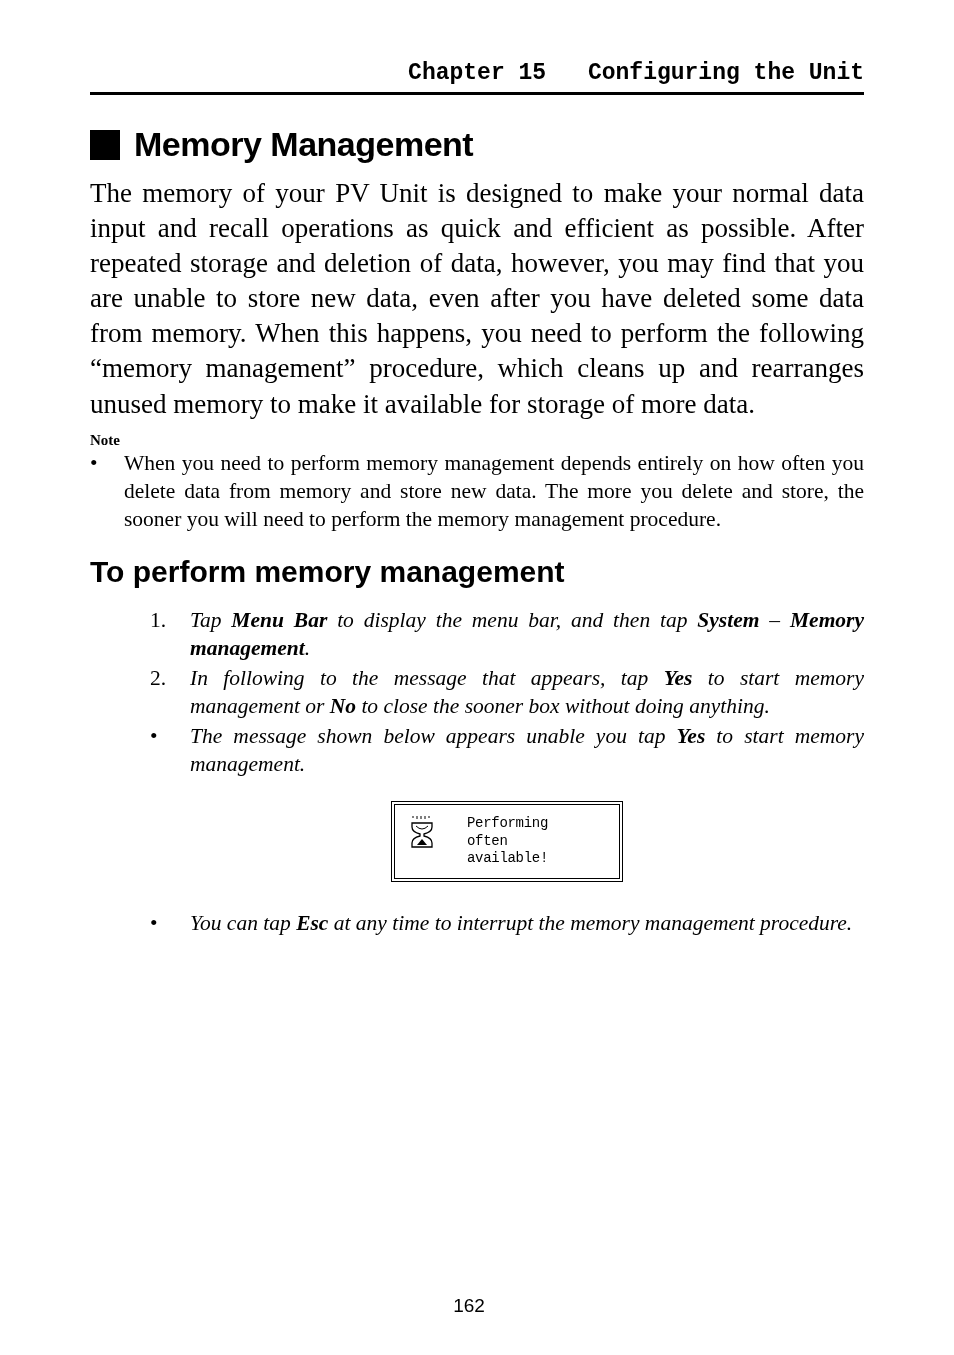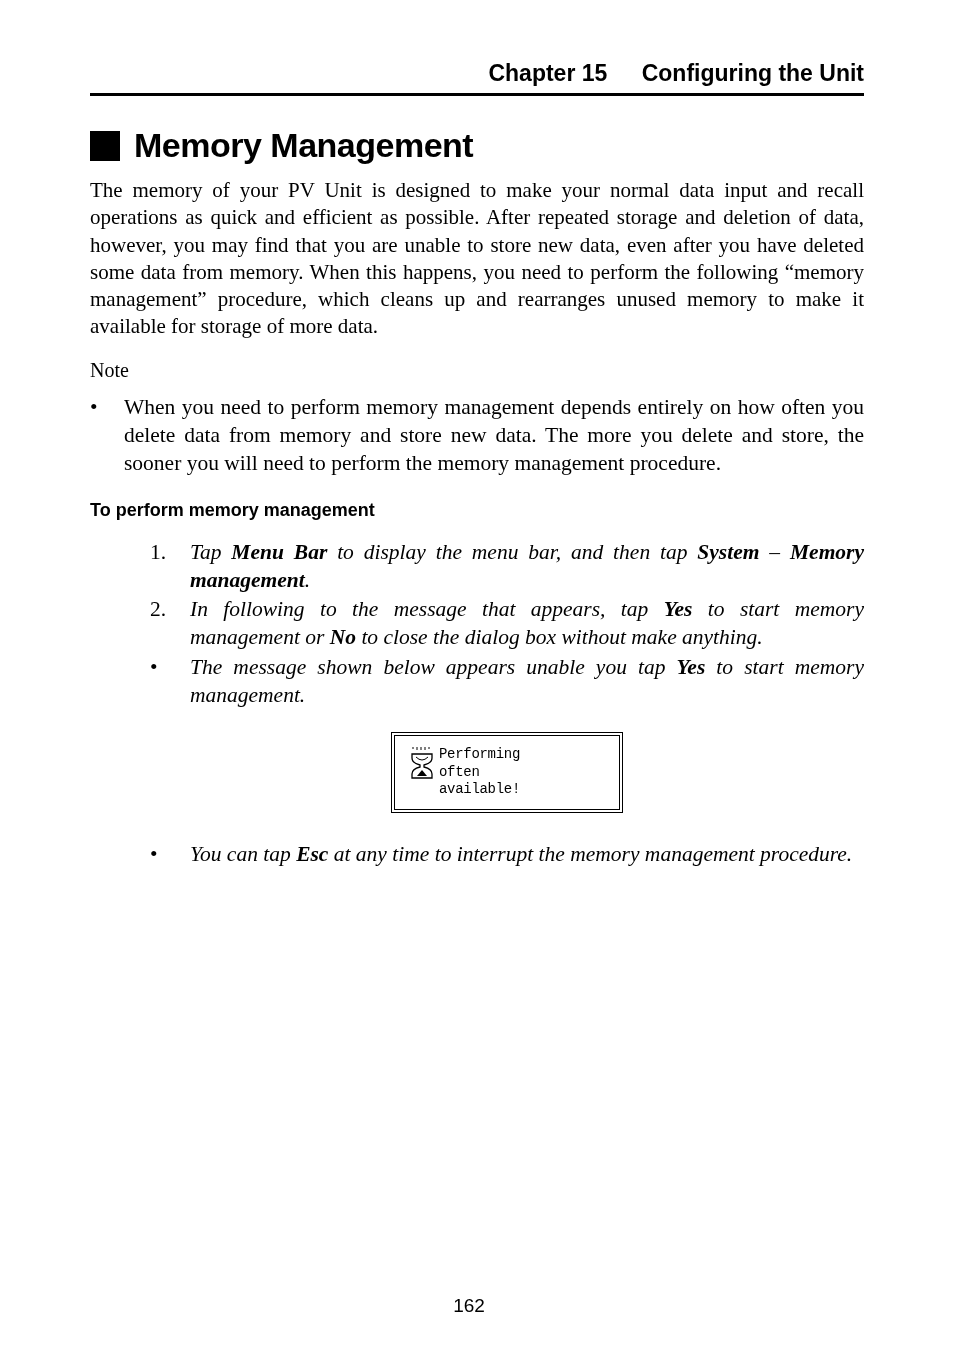--- a/index.html
+++ b/index.html
@@ -10,21 +10,21 @@
     body {
       width: 954px;
       height: 1355px;
       font-family: Georgia, 'Times New Roman', serif;
       background: #fff;
       padding: 60px 90px 40px 90px;
       position: relative;
     }
     .header {
       text-align: right;
-      font-family: Liberation Sans, sans-serif;
+      font-family: Liberation Mono, monospace;
       font-weight: bold;
       font-size: 23px;
       padding-bottom: 6px;
       border-bottom: 3px solid #000;
       margin-bottom: 30px;
     }
     .chapter-num {
       margin-right: 28px;
     }
     .section-title-row {
@@ -38,48 +38,48 @@
       background: #000;
       margin-right: 14px;
     }
     .section-title {
       font-family: Arial, Helvetica, sans-serif;
       font-weight: bold;
       font-size: 34px;
       letter-spacing: -0.5px;
     }
     .body-text {
-      font-size: 21px;
+      font-size: 27px;
       line-height: 1.3;
       text-align: justify;
-      margin-bottom: 18px;
+      margin-bottom: 10px;
     }
     .note-label {
-      font-weight: normal;
-      font-size: 20px;
-      margin-bottom: 12px;
+      font-weight: bold;
+      font-size: 15px;
+      margin-bottom: 1px;
     }
     .note-list {
       list-style: none;
       margin-bottom: 22px;
     }
     .note-list li {
       display: flex;
       font-size: 21.5px;
       line-height: 1.3;
       text-align: justify;
     }
     .bullet-mark {
       width: 34px;
       flex-shrink: 0;
     }
     .subsection-title {
       font-family: Arial, Helvetica, sans-serif;
       font-weight: bold;
-      font-size: 18px;
+      font-size: 30px;
       margin-bottom: 18px;
     }
     .ordered-wrapper {
       padding-left: 60px;
     }
     .ordered-item {
       display: flex;
       font-size: 21.5px;
       line-height: 1.3;
       text-align: justify;
@@ -97,21 +97,21 @@
       flex: 1;
       font-style: italic;
     }
     .dialog-box {
       margin: 22px auto 28px;
       width: 232px;
       border: 4px double #000;
       padding: 10px 14px;
       display: flex;
       align-items: flex-start;
-      gap: 4px;
+      gap: 32px;
     }
     .dialog-icon {
       flex-shrink: 0;
       width: 26px;
       height: 34px;
       position: relative;
     }
     .dialog-text {
       font-family: 'Courier New', monospace;
       font-size: 14px;
@@ -158,21 +158,21 @@
   <div class="ordered-item">
     <span class="ordered-num">1.</span>
     <span class="ordered-content">
       <span>Tap </span><b>Menu Bar</b><span> to display the menu bar, and then tap </span><b>System</b><span> – </span><b>Memory management</b><span>.</span>
     </span>
   </div>
 
   <div class="ordered-item">
     <span class="ordered-num">2.</span>
     <span class="ordered-content">
-      <span>In following to the message that appears, tap </span><b>Yes</b><span> to start memory management or </span><b>No</b><span> to close the dialog box without make anything.</span>
+      <span>In following to the message that appears, tap </span><b>Yes</b><span> to start memory management or </span><b>No</b><span> to close the sooner box without doing anything.</span>
     </span>
   </div>
 
   <div class="ordered-item">
     <span class="ordered-bullet">•</span>
     <span class="ordered-content">
       <span>The message shown below appears unable you tap </span><b>Yes</b><span> to start memory management.</span>
     </span>
   </div>
 

